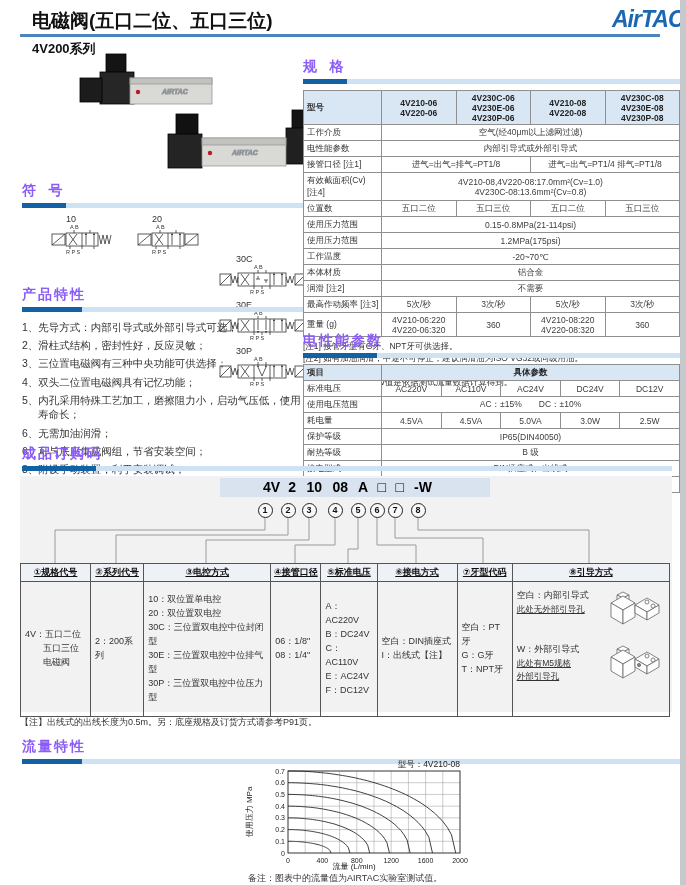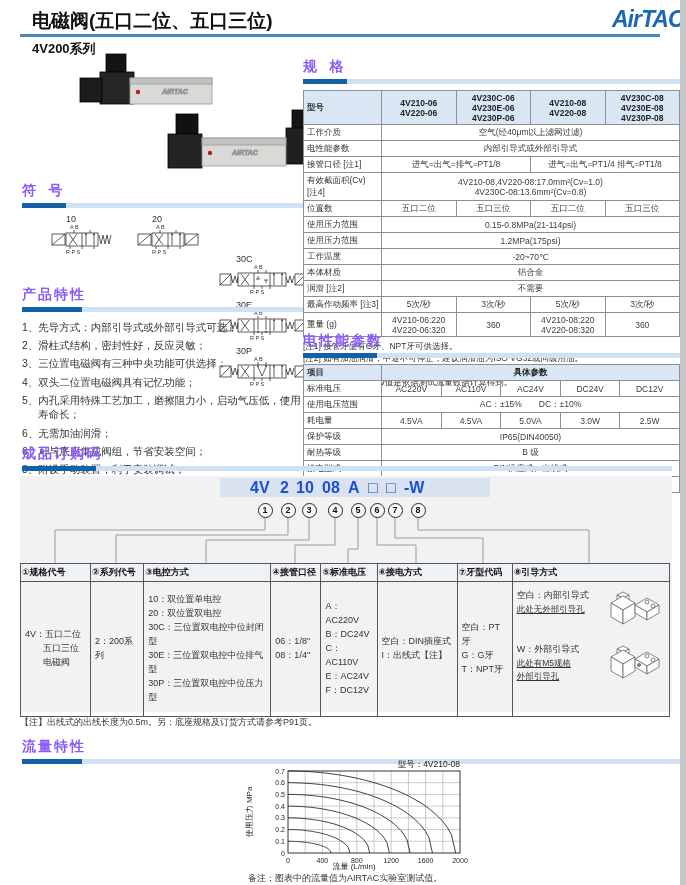--- a/index.html
+++ b/index.html
@@ -38,28 +38,28 @@
   .sym-row{display:flex;align-items:flex-end;}
   .sym{display:flex;flex-direction:column;}
   .sym-label{font-size:9px;color:#333;margin-left:18px;margin-bottom:0;}
   .sym svg text{font-size:5.5px;fill:#333;font-family:"Liberation Sans",sans-serif;}
 
   
   .order-bg{position:absolute;left:20px;top:476px;width:652px;height:236px;background:#f2f2f2;}
   .code-band{position:absolute;left:220px;top:478px;width:270px;height:19px;background:#d8e3ef;}
   .code-grid{position:absolute;left:250px;top:479px;display:grid;
              grid-template-columns:30px 16px 26px 26px 20px 18px 18px 28px;
-             font-size:16px;font-weight:bold;color:#1d4ed8;text-align:left;}
+             font-size:14px;font-weight:bold;color:#000000;text-align:right;}
   .circ-grid{position:absolute;left:250px;top:503px;display:grid;
              grid-template-columns:30px 16px 26px 26px 20px 18px 18px 28px;justify-items:center;}
   .circ{width:13px;height:13px;border:1.4px solid #222;border-radius:50%;font-size:9px;font-weight:bold;
         line-height:13px;text-align:center;color:#111;background:#f9f9f9;}
   .conn-svg{position:absolute;left:0;top:518px;width:686px;height:47px;}
   .order-table{position:absolute;left:20px;top:563px;width:650px;font-size:9px;color:#333;table-layout:fixed;}
-  .order-table th{border:1px solid #555;font-weight:bold;padding:2px 1px;text-align:left;font-size:9px;color:#111;background:#eef2f6;}
+  .order-table th{border:1px solid #555;font-weight:bold;padding:2px 1px;text-align:center;font-size:9px;color:#111;background:#eef2f6;text-decoration:underline;}
   .order-table td{border:1px solid #555;padding:3px 4px;vertical-align:middle;text-align:left;line-height:1.55;height:128px;}
   .pilot-entry{display:flex;align-items:flex-start;margin-bottom:2px;}
   .pilot-entry .pt{flex:1;padding-top:4px;}
   .pilot-cap{font-size:8.5px;text-decoration:underline;white-space:pre-line;}
   .order-note{position:absolute;left:20px;top:716px;font-size:9px;color:#333;}
 
   
   .flow-note{position:absolute;left:248px;top:872px;font-size:9px;color:#333;}
   #flow-chart text{font-family:"Liberation Sans",sans-serif;}
 

